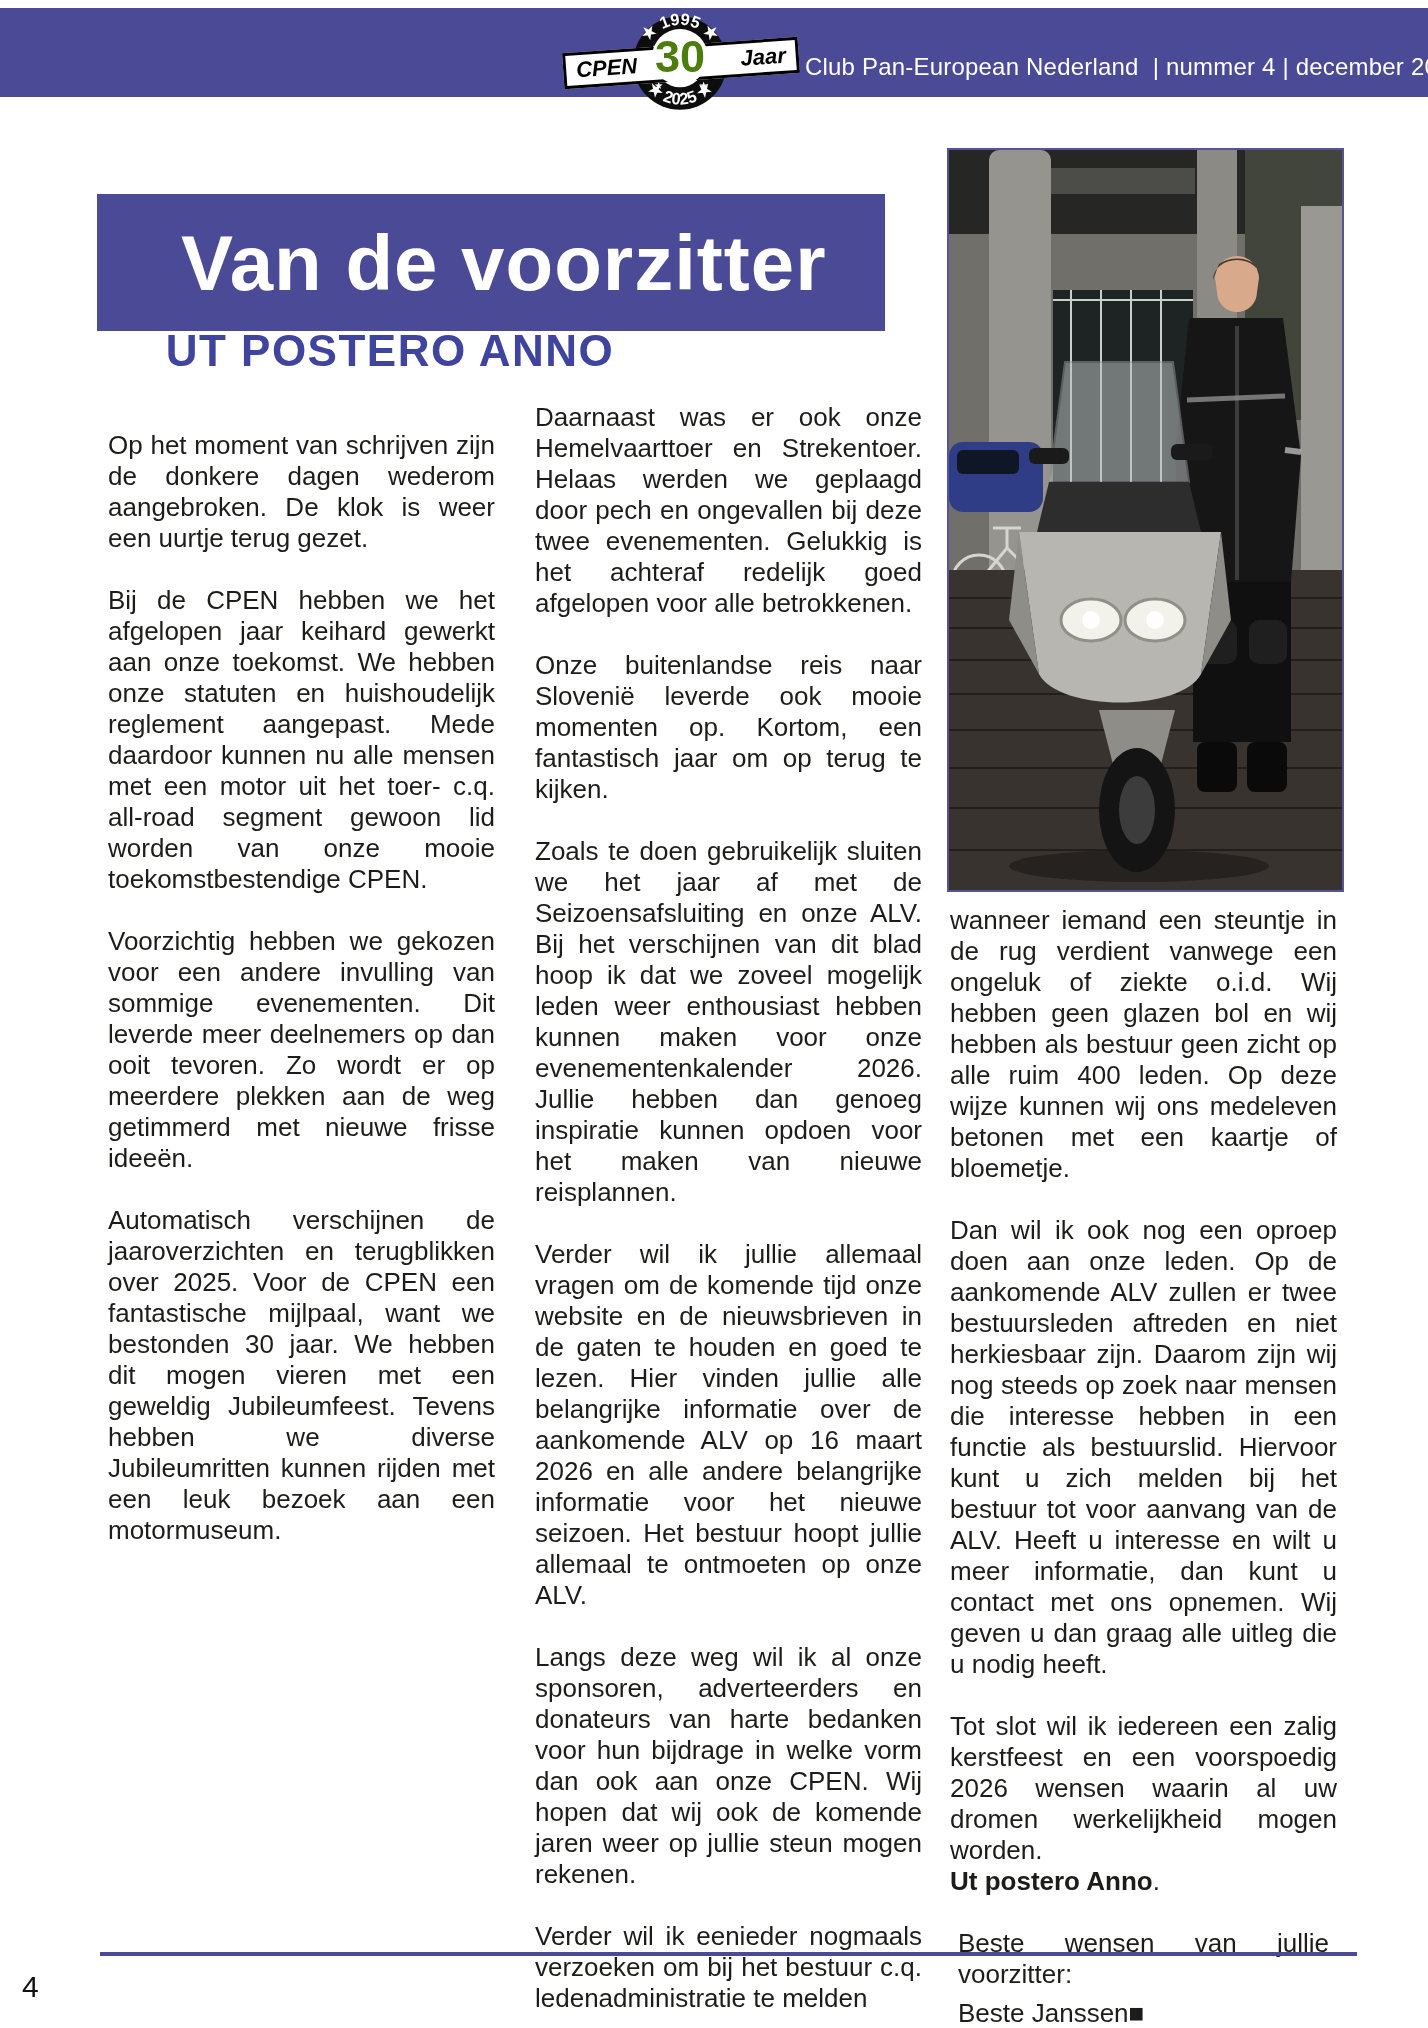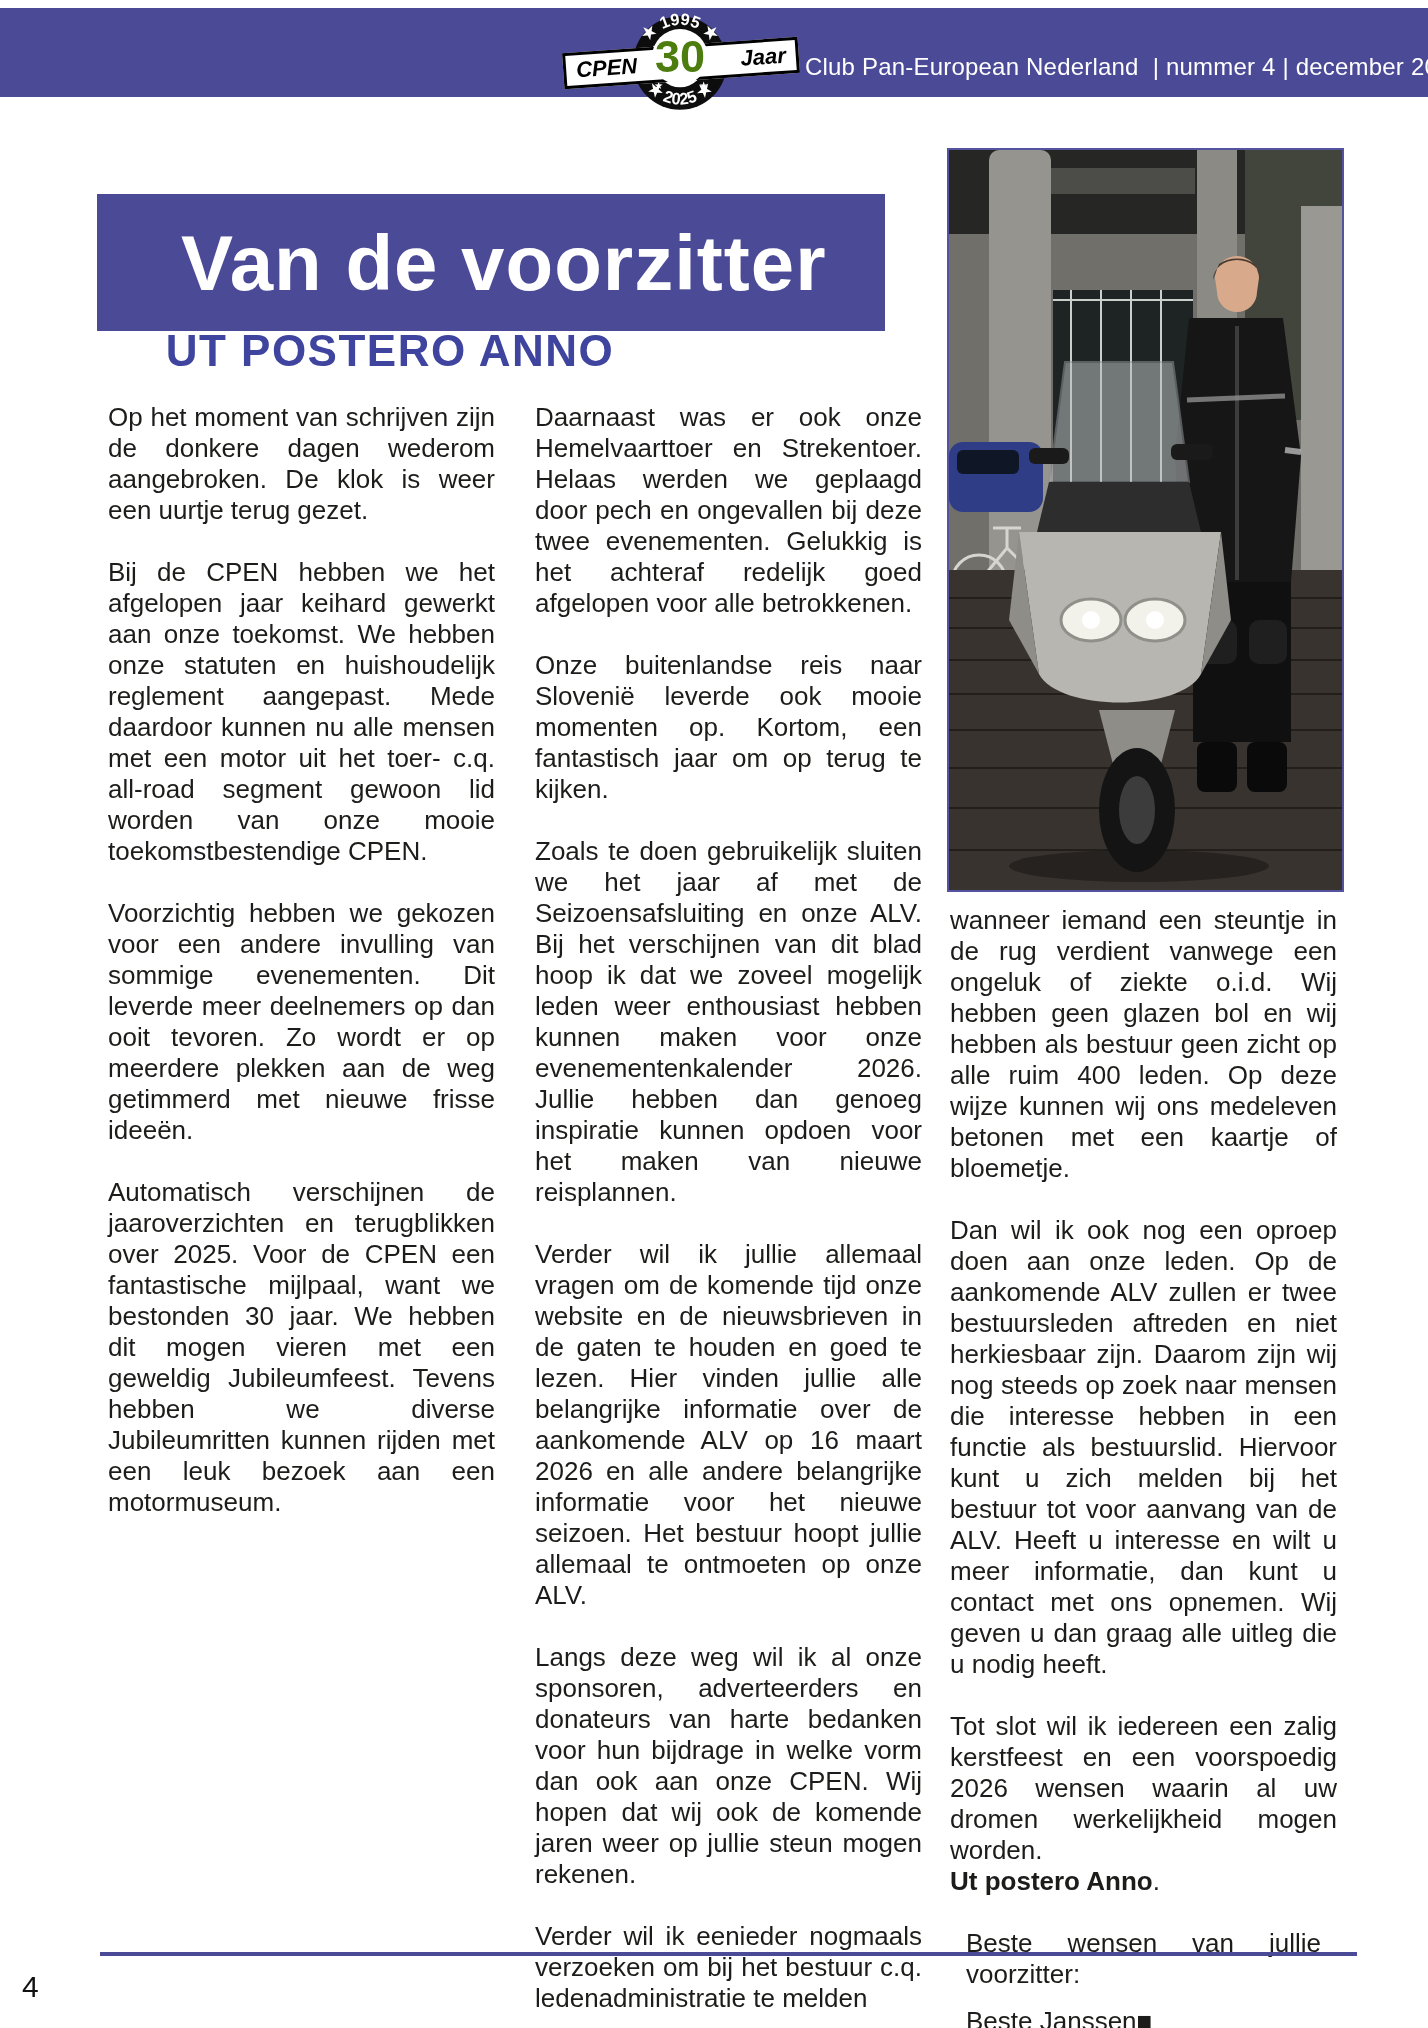--- a/index.html
+++ b/index.html
@@ -57,25 +57,25 @@
     text-align:center; color:#3f449f; font-weight:bold; font-size:44px;
     letter-spacing:1.5px;
   }
   
   .col{
     position:absolute; top:402px; width:387px;
     font-size:26px; line-height:31px; text-align:justify;
     color:#1c1c1a;
   }
   .col p{margin:0 0 31px 0;}
-  #col1{left:108px;}
+  #col1{left:108px;margin-top:28px;}
   #col2{left:535px;}
   #col3{left:950px; top:905px;}
   .bold-inline{font-weight:bold;}
-  .signoff p{margin:16px;}
+  .signoff p{margin:8px;}
   
   .footer-rule{
     position:absolute; left:100px; top:1952px; width:1257px; height:4px;
     background:#4b4a97;
   }
   .page-number{
     position:absolute; left:22px; top:1970px; font-size:30px; color:#111;
   }
 </style>
 </head>

